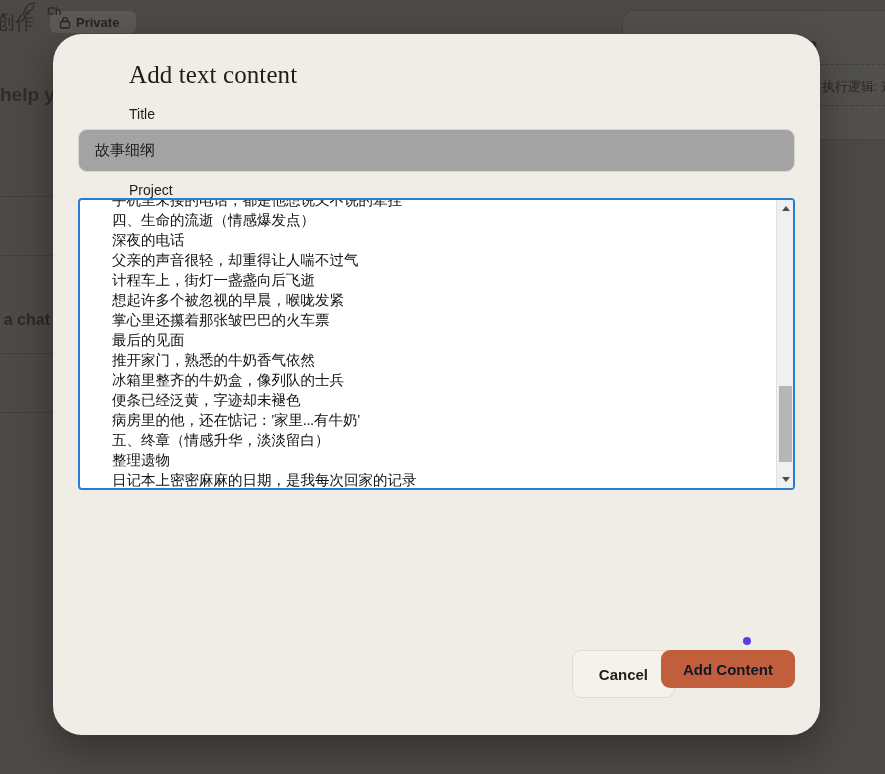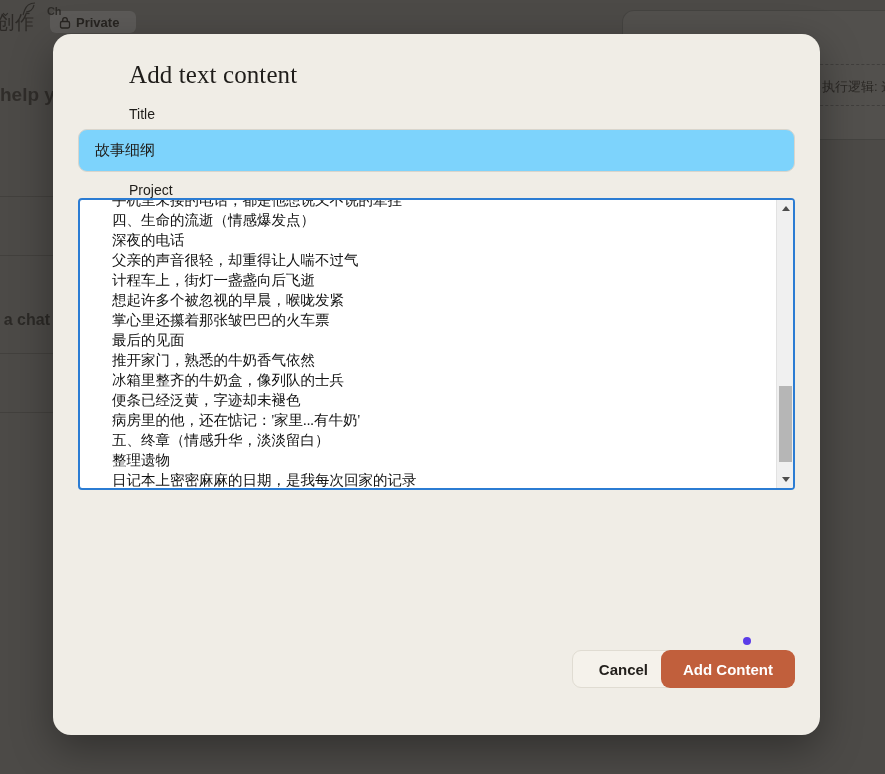--- a/index.html
+++ b/index.html
@@ -92,21 +92,21 @@
   }
   #bg-dash-1 { top: 64px; }
   #bg-dash-2 { top: 105px; }
 
   
   #modal-dialog {
     position: absolute;
     left: 53px; top: 34px;
     width: 767px; height: 701px;
     background: #F0EDE6;
-    border-radius: 18px;
+    border-radius: 29px;
     box-shadow: 0 14px 40px rgba(0,0,0,0.35);
     overflow: hidden;
   }
   #modal-title {
     position: absolute; left: 76px; top: 27px;
     font-family: "Liberation Serif", "DejaVu Serif", serif;
     font-size: 25px; font-weight: 400; color: #1f1d1a;
     letter-spacing: 0.1px;
   }
 
@@ -114,21 +114,21 @@
     position: absolute;
     font-size: 14px; font-weight: 400; color: #1f1d1a;
   }
   #label-title { left: 76px; top: 72px; }
   #label-content { left: 76px; top: 148px; }
 
   #title-input {
     position: absolute;
     left: 25px; top: 95px;
     width: 717px; height: 43px;
-    background: #7dd3fc;
+    background: #a3a3a3;
     border: 1px solid #d9d5cc;
     border-radius: 9px;
     padding: 0 16px;
     font-family: "Liberation Sans", "DejaVu Sans", sans-serif;
     font-size: 15px;
     color: #1f1d1a;
     outline: none;
   }
 
   #content-wrap {
@@ -194,39 +194,39 @@
     background: #5B3CE8;
   }
 
   #modal-footer {
     position: absolute;
     left: 0; bottom: 0; width: 100%; height: 96px;
   }
   #cancel-button {
     position: absolute;
     right: 145px; top: 11px;
-    height: 38px; min-width: 86px;
+    height: 48px; min-width: 86px;
     padding: 0 26px;
     background: #F5F2EB;
     border: 1px solid #e0dcd2;
     border-radius: 9px;
     font-family: "Liberation Sans", "DejaVu Sans", sans-serif;
     font-size: 15px; font-weight: 700; color: #23201c;
     cursor: pointer;
   }
   #add-content-button {
     position: absolute;
     right: 25px; top: 11px;
     height: 38px; min-width: 134px;
     padding: 0 18px;
     background: #C15F3C;
     border: none;
     border-radius: 9px;
     font-family: "Liberation Sans", "DejaVu Sans", sans-serif;
-    font-size: 15px; font-weight: 700; color: #ffffff;
+    font-size: 15px; font-weight: 700; color: #0f172a;
     cursor: pointer;
   }
 </style>
 </head>
 <body>
 
 <div id="app-backdrop">
 
   <div class="bg-text" id="bg-chuangzuo">创作</div>
 

